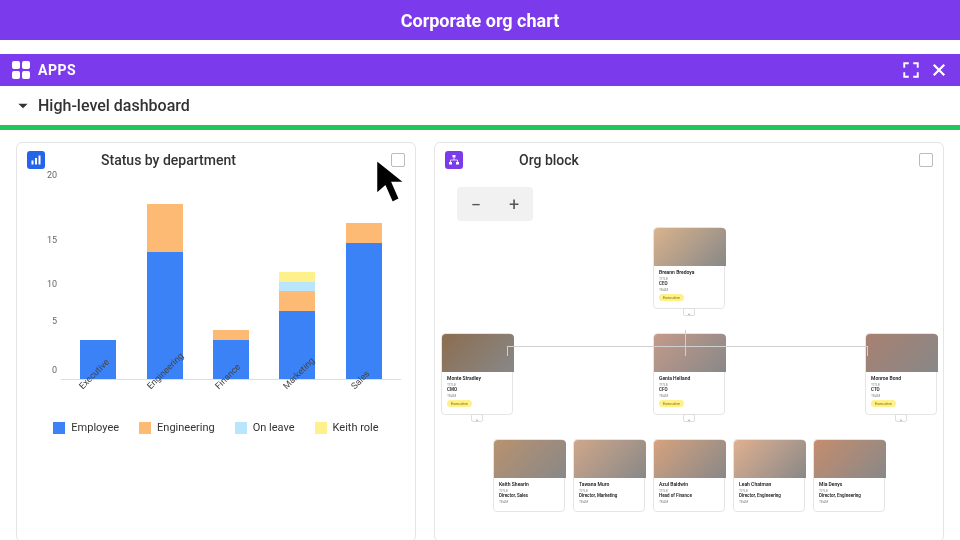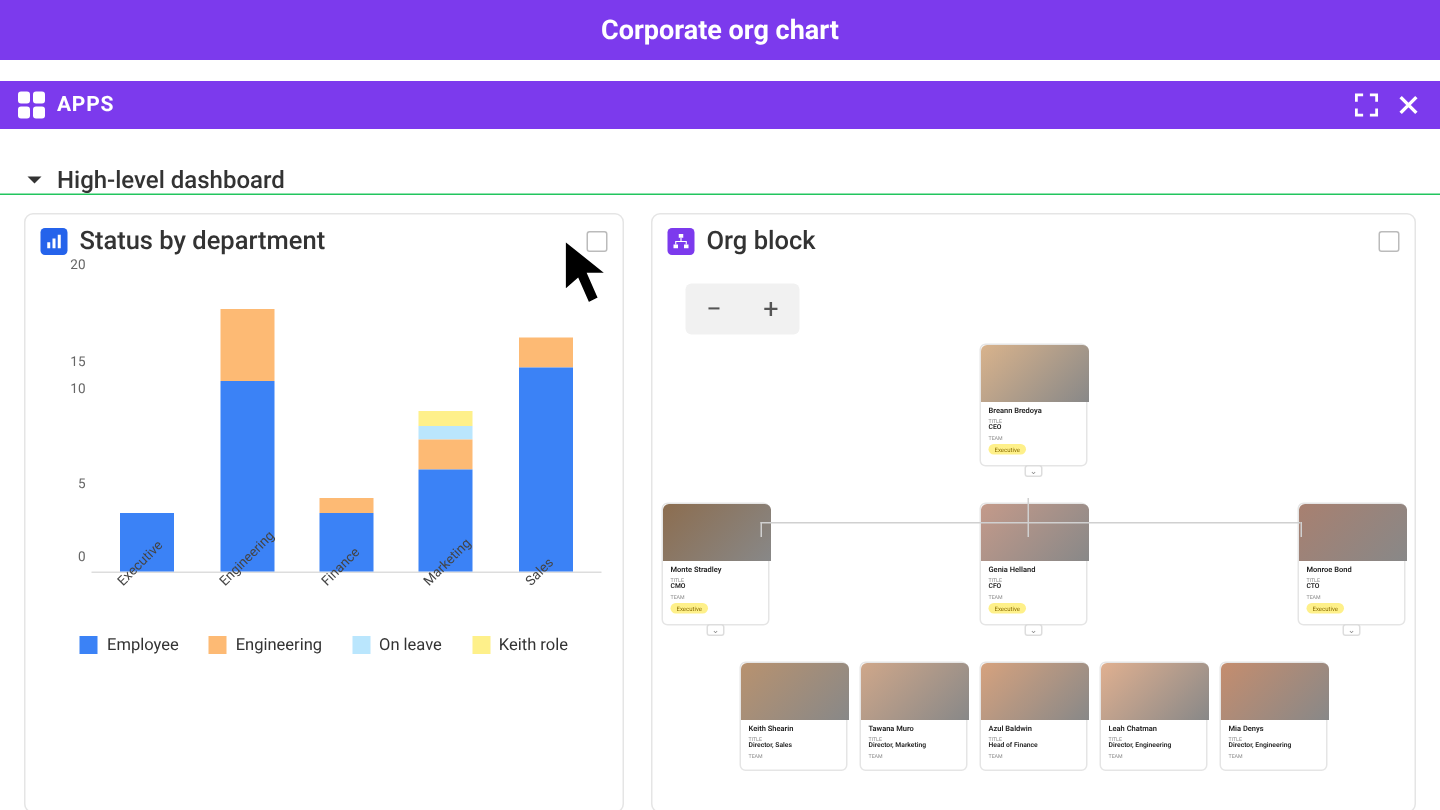--- a/index.html
+++ b/index.html
@@ -7,35 +7,35 @@
 
 .header { background: #7c3aed; color: #fff; height: 40px; display: flex; align-items: center; justify-content: center; font-size: 18px; font-weight: 700; }
 .toolbar { background: #7c3aed; height: 32px; display: flex; align-items: center; justify-content: space-between; padding: 0 12px; margin-top: 14px; }
 .toolbar-left { display: flex; align-items: center; gap: 8px; }
 .apps-icon { width: 18px; height: 18px; display: grid; grid-template-columns: 1fr 1fr; gap: 2px; }
 .apps-icon span { background: #fff; border-radius: 2px; }
 .apps-label { color: #fff; font-weight: 700; font-size: 14px; letter-spacing: 0.5px; cursor: pointer; }
 .toolbar-right { display: flex; gap: 10px; }
 .toolbar-right svg { cursor: pointer; }
 
-.sub-header { height: 44px; display: flex; align-items: flex-end; justify-content: space-between; padding: 0 16px; border-bottom: 1px solid #22c55e; }
+.sub-header { height: 44px; display: flex; align-items: center; justify-content: space-between; padding: 0 16px; border-bottom: 5px solid #22c55e; }
 .dash-title { display: flex; align-items: center; gap: 8px; font-size: 16px; font-weight: 500; color: #333; cursor: pointer;}
 .install-btn { display: flex; align-items: center; gap: 8px; font-size: 15px; color: #333; cursor: pointer;}
 
 .body-area { display: flex; gap: 18px; padding: 12px 16px; height: calc(540px - 40px - 32px - 44px); }
 
 .panel { border: 1px solid #e5e5e5; border-radius: 6px; flex-direction: column; display: flex; position: relative; }
 .panel.chart-panel { width: 400px; }
 .panel.org-panel { flex: 1; }
 .panel-head { display: flex; align-items: center; justify-content: space-between; padding: 8px 10px; }
 .panel-head-left { display: flex; align-items: center; gap: 8px; }
 .panel-icon { width: 18px; height: 18px; border-radius: 3px; display: flex; align-items: center; justify-content: center; }
 .panel-icon.chart { background: #2563eb; }
 .panel-icon.org { background: #7c3aed; }
-.panel-title { font-size: 17px; font-weight: 500; color: #333; }
+.panel-title { font-size: 14px; font-weight: 500; color: #333; margin-left: 48px; }
 .panel-expand { width: 14px; height: 14px; border: 1px solid #bbb; border-radius: 2px; cursor: pointer;}
 
 .chart-body { flex: 1; padding: 8px 14px 8px 14px; position: relative; }
 .chart-area { height: 220px; position: relative; margin-left: 30px; }
 .y-axis { position: absolute; left: -28px; top: 0; height: 195px; width: 24px; }
 .y-tick { position: absolute; right: 0; font-size: 9px; color: #666; transform: translateY(-50%); }
 .plot { position: relative; height: 195px; border-bottom: 1px solid #ddd; display: flex; align-items: flex-end; justify-content: space-around; padding: 0 4px; }
 .bar-group { width: 36px; display: flex; flex-direction: column-reverse; position: relative; }
 .seg { width: 100%; }
 .seg.emp { background: #3b82f6; }
@@ -117,21 +117,21 @@
         </div>
         <span class="panel-title">Status by department</span>
       </div>
       <div class="panel-expand"></div>
     </div>
     <div class="chart-body">
       <div class="chart-area">
         <div class="y-axis" id="y-axis">
             <div class="y-tick" style="bottom: 0px;">0</div>
             <div class="y-tick" style="bottom: 48.75px;">5</div>
-            <div class="y-tick" style="bottom: 112px;">10</div>
+            <div class="y-tick" style="bottom: 86px;">10</div>
             <div class="y-tick" style="bottom: 130px;">15</div>
             <div class="y-tick" style="bottom: 195px;">20</div>
           </div>
         <div class="plot" id="plot">
             <div class="bar-group">
               <div class="seg emp" style="height: 39px;"></div>
             </div>
             <div class="bar-group">
               <div class="seg emp" style="height: 126.75px;"></div>
               <div class="seg con" style="height: 48.75px;"></div>

